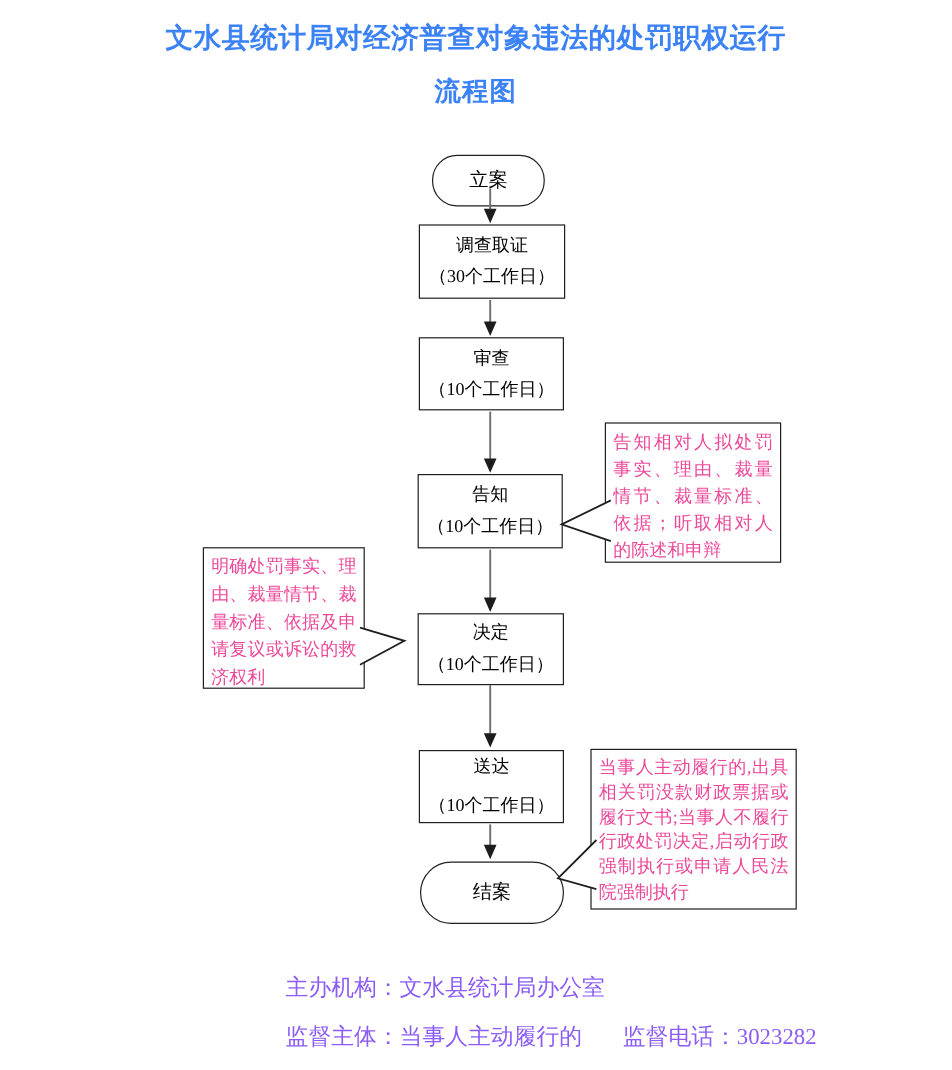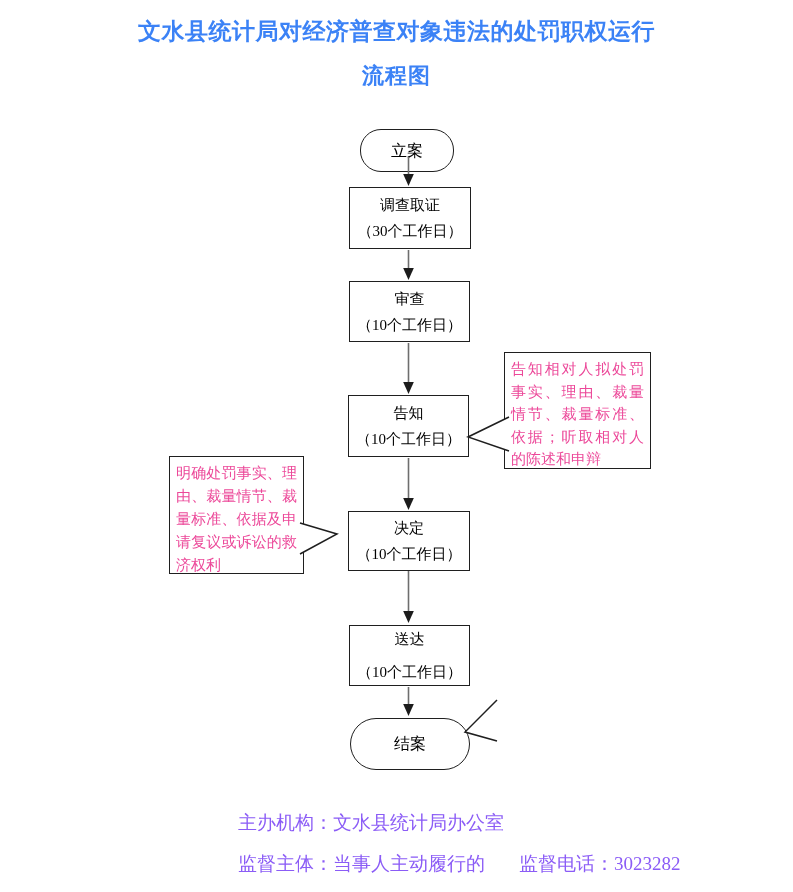--- a/index.html
+++ b/index.html
@@ -76,20 +76,21 @@
     <div>送达</div>
     <div>（10个工作日）</div>
   </div>
 
   <div class="node terminal oval-end">
     <div>结案</div>
   </div>
 
   <div class="note note-1">告知相对人拟处罚事实、理由、裁量情节、裁量标准、依据；听取相对人的陈述和申辩</div>
   <div class="note note-2">明确处罚事实、理由、裁量情节、裁量标准、依据及申请复议或诉讼的救济权利</div>
+  <div class="note note-3">当事人主动履行的,出具相关罚没款财政票据或履行文书;当事人不履行行政处罚决定,启动行政强制执行或申请人民法院强制执行</div>
 
   <svg class="overlay" width="793" height="892" viewBox="0 0 793 892" xmlns="http://www.w3.org/2000/svg">
 
     <g>
       <line x1="408.5" y1="157" x2="408.5" y2="176" stroke="#6e6e6e" stroke-width="1.6"></line>
       <polygon points="403.2,174 413.8,174 408.5,186" fill="#1c1c1c"></polygon>
     </g>
     <g>
       <line x1="408.5" y1="250" x2="408.5" y2="270" stroke="#6e6e6e" stroke-width="1.6"></line>
       <polygon points="403.2,268 413.8,268 408.5,280" fill="#1c1c1c"></polygon>

